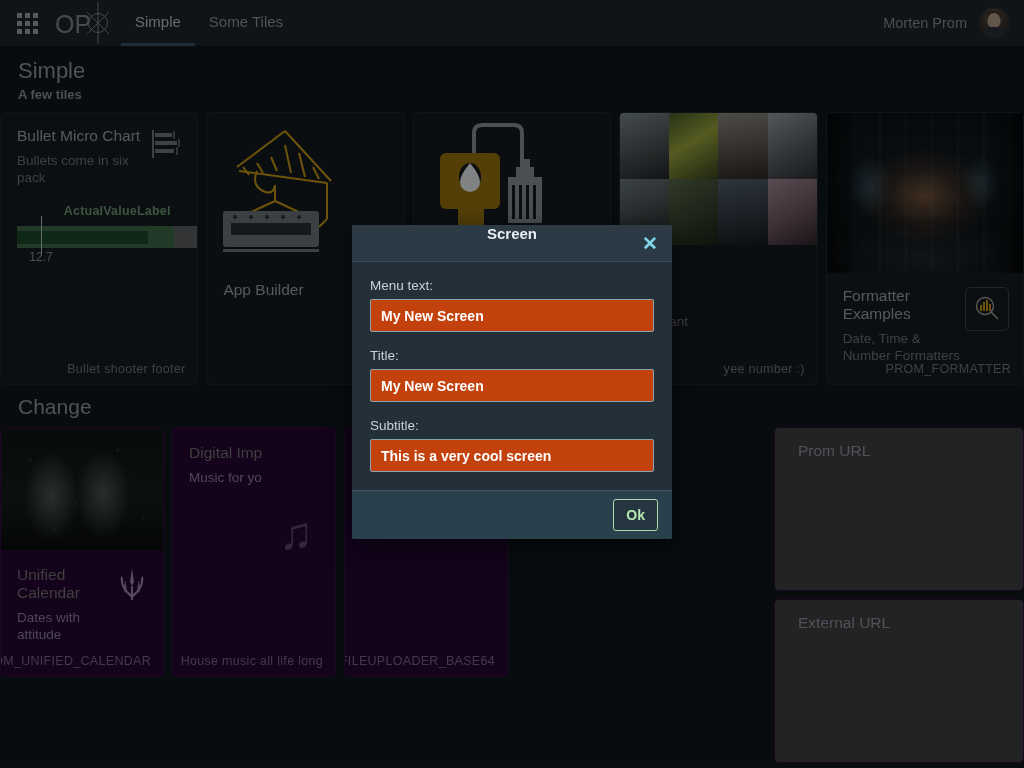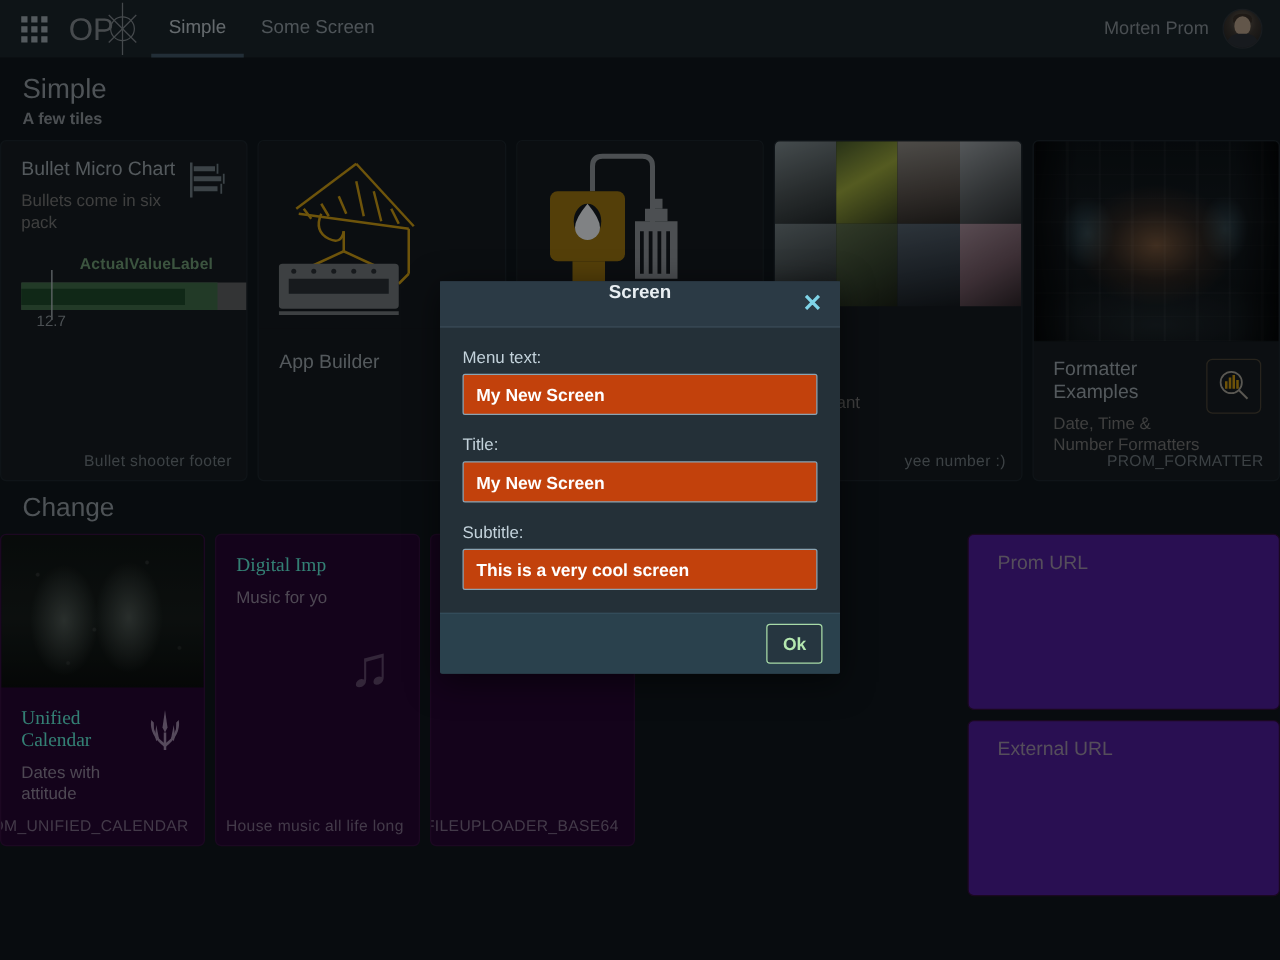--- a/index.html
+++ b/index.html
@@ -137,21 +137,21 @@
       linear-gradient(90deg, rgba(0,0,0,.65) 0%, rgba(0,0,0,0) 18%, rgba(0,0,0,0) 82%, rgba(0,0,0,.65) 100%),
       repeating-linear-gradient(90deg, rgba(255,255,255,.035) 0 2px, rgba(0,0,0,0) 2px 26px),
       repeating-linear-gradient(0deg, rgba(255,255,255,.025) 0 1px, rgba(0,0,0,0) 1px 19px);
   }
 
   
   .ptile {
     width: 250px; border-radius: 5px; position: relative; overflow: hidden;
     background: #260632; border: 1px solid #33103f;
   }
-  .ptile .tile-title { color: #5eead4; font-family: Liberation Serif, serif; }
+  .ptile .tile-title { color: #737373; }
   .ptile .tile-sub   { color: #8e8398; }
   .ptile .tile-footer{ color: #7a6a85; }
 
   .soldier-img {
     height: 122px; width: 100%;
     background:
       radial-gradient(ellipse 24% 52% at 31% 56%, rgba(120,132,126,.55) 0%, rgba(22,30,30,0) 70%),
       radial-gradient(ellipse 24% 52% at 63% 54%, rgba(122,134,128,.52) 0%, rgba(22,30,30,0) 70%),
       linear-gradient(180deg, #0f1413 0%, #161d1b 55%, #0a0e0d 100%);
     position: relative; overflow: hidden;
@@ -160,22 +160,22 @@
     content: ""; position: absolute; inset: 0;
     background:
       radial-gradient(circle at 18% 26%, rgba(255,255,255,.10) 0 1px, transparent 2px),
       radial-gradient(circle at 46% 62%, rgba(255,255,255,.09) 0 1px, transparent 2px),
       radial-gradient(circle at 72% 18%, rgba(255,255,255,.10) 0 1px, transparent 2px),
       radial-gradient(circle at 88% 74%, rgba(255,255,255,.08) 0 1px, transparent 2px),
       radial-gradient(circle at 33% 84%, rgba(255,255,255,.07) 0 1px, transparent 2px);
   }
 
   .url-tile {
-    width: 250px; height: 141px; border-radius: 5px;
-    background: #4c1d95; border: 1px solid #300f3c; position: relative;
+    width: 250px; height: 164px; border-radius: 5px;
+    background: #404040; border: 1px solid #300f3c; position: relative;
   }
   .url-tile .lbl {
     position: absolute; left: 23px; top: 14px; font-size: 15.5px; color: #9b8ea6;
   }
 
   .music-note {
     position: absolute; right: 22px; top: 82px; font-size: 46px; color: #5e4569; line-height: 1;
   }
 
   
@@ -236,21 +236,21 @@
       <span class="txt">OP</span>
       <svg width="30" height="42" viewBox="0 0 30 42">
         <circle cx="15" cy="21" r="9.5" fill="none" stroke="#7d858a" stroke-width="1"></circle>
         <line x1="15" y1="0" x2="15" y2="42" stroke="#7d858a" stroke-width="1"></line>
         <line x1="4" y1="32" x2="26" y2="10" stroke="#7d858a" stroke-width="1"></line>
         <line x1="4" y1="10" x2="26" y2="32" stroke="#7d858a" stroke-width="1"></line>
       </svg>
     </div>
     <div class="nav">
       <div class="nav-item active">Simple</div>
-      <div class="nav-item">Some Screen</div>
+      <div class="nav-item">Some Tiles</div>
     </div>
     <div class="user">
       <span class="user-name">Morten Prom</span>
       <div class="avatar">
         <div class="hair"></div>
         <div class="head"></div>
         <div class="body"></div>
       </div>
     </div>
   </div>

